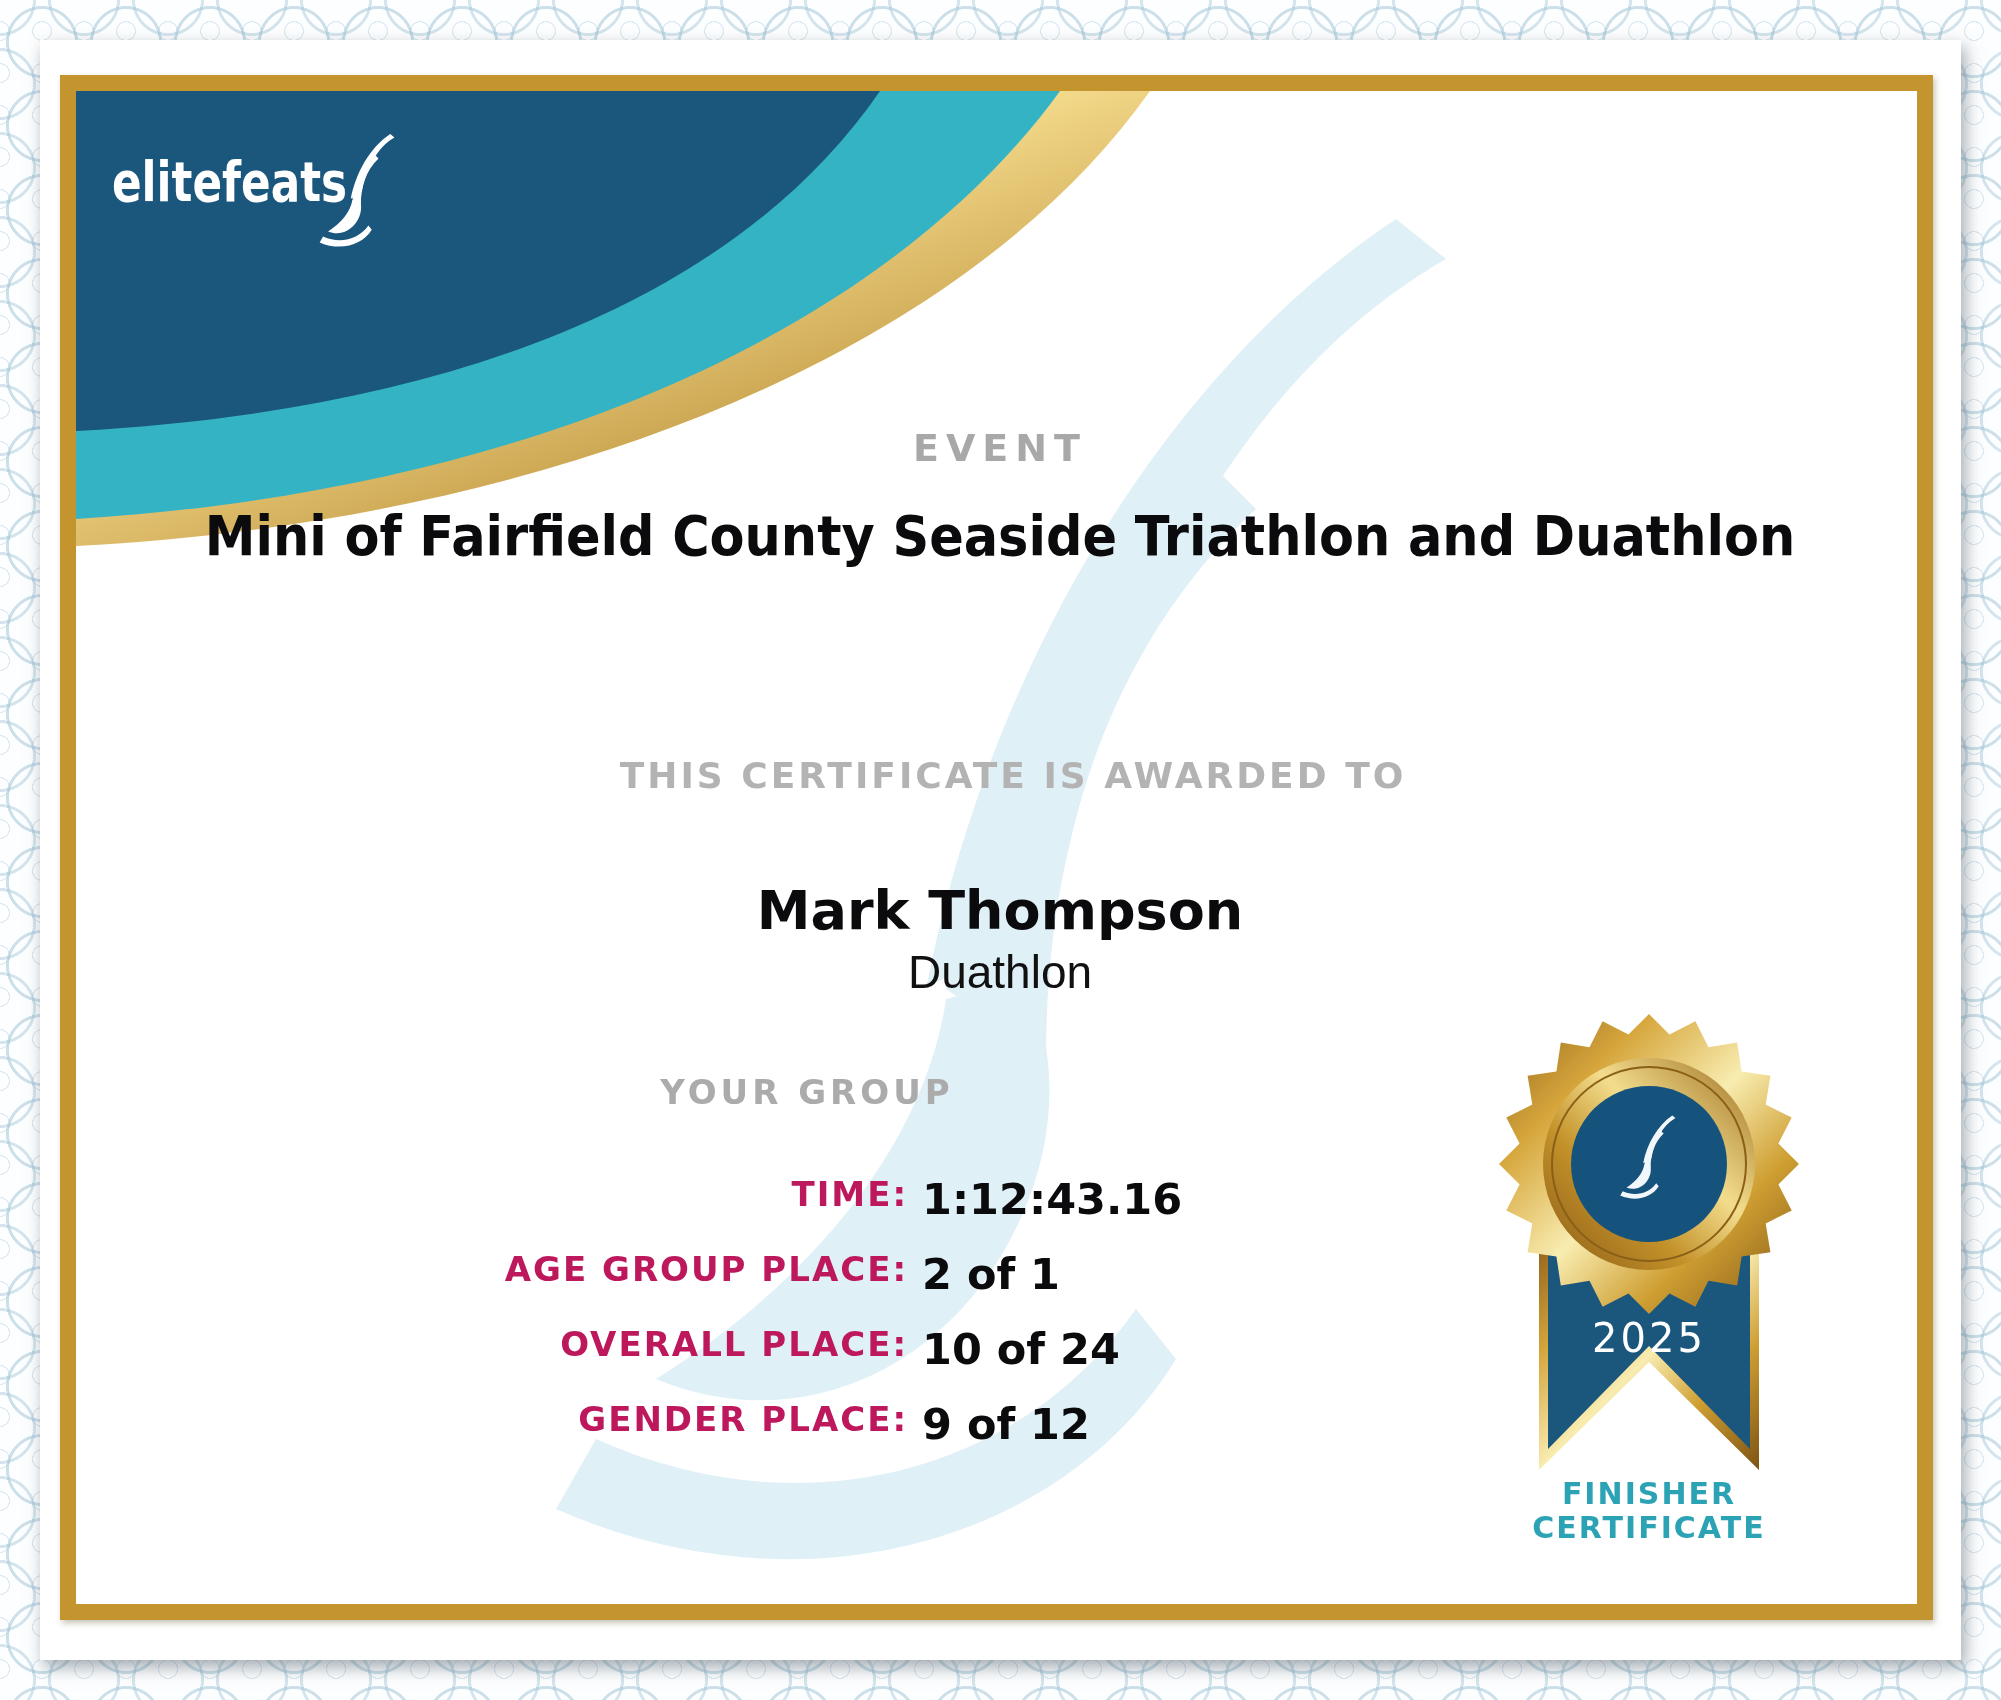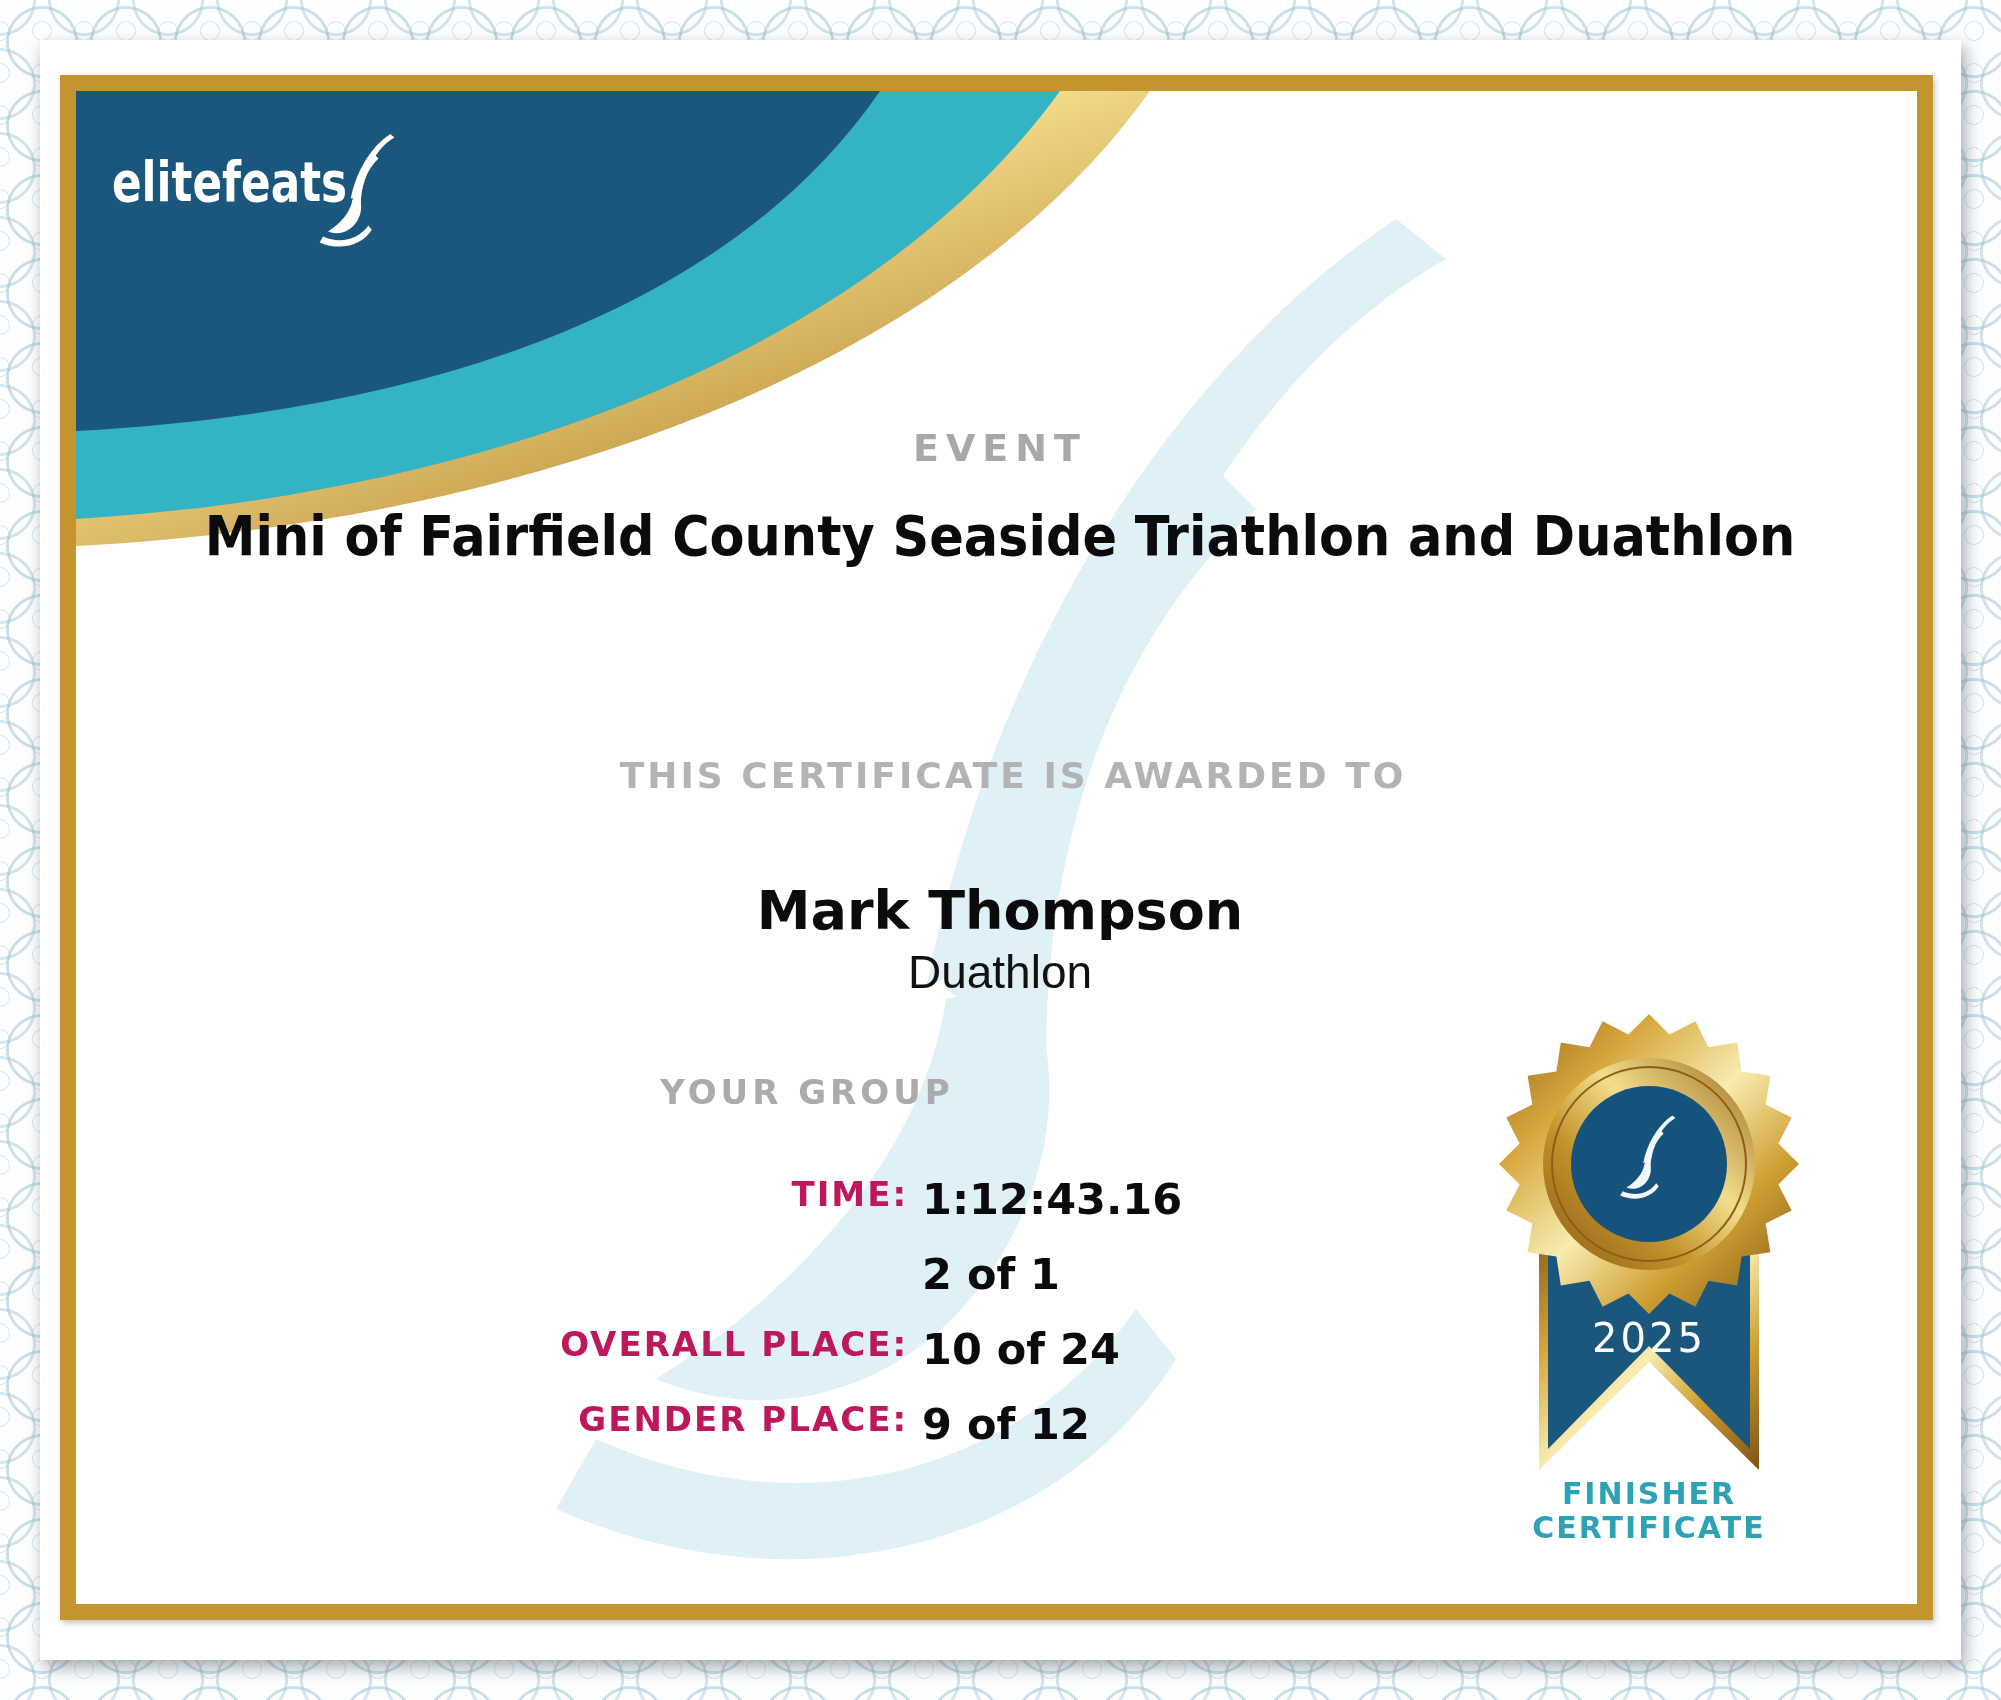--- a/index.html
+++ b/index.html
@@ -115,20 +115,21 @@
     <div class="t-center name">Mark Thompson</div>
     <div class="t-center division">Duathlon</div>
 
     <div class="stats-heading">YOUR GROUP</div>
 
     <div class="stat-row" style="top:1083px">
       <span class="stat-label">TIME:</span>
       <span class="stat-value">1:12:43.16</span>
     </div>
     <div class="stat-row" style="top:1158px">
+      <span class="stat-label">AGE GROUP PLACE:</span>
       <span class="stat-value">2 of 1</span>
     </div>
     <div class="stat-row" style="top:1233px">
       <span class="stat-label">OVERALL PLACE:</span>
       <span class="stat-value">10 of 24</span>
     </div>
     <div class="stat-row" style="top:1308px">
       <span class="stat-label">GENDER PLACE:</span>
       <span class="stat-value">9 of 12</span>
     </div>

